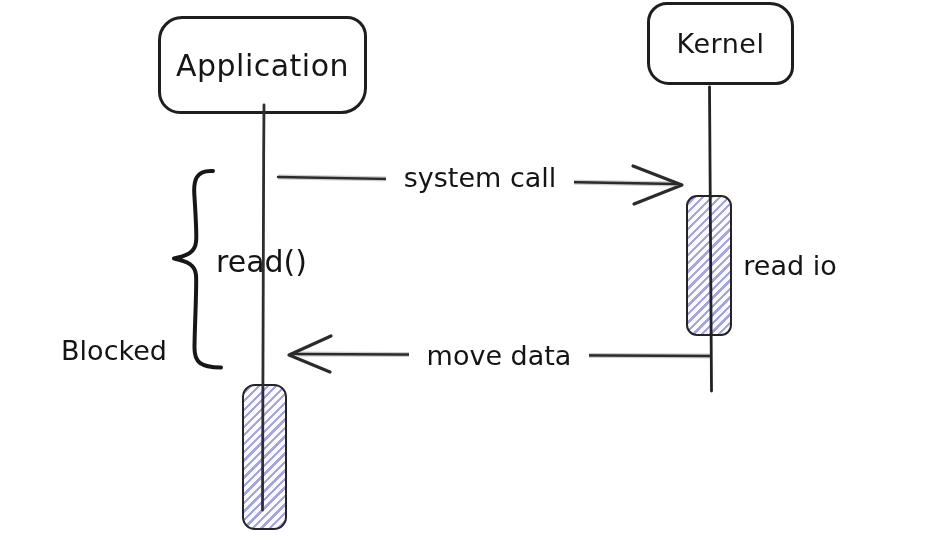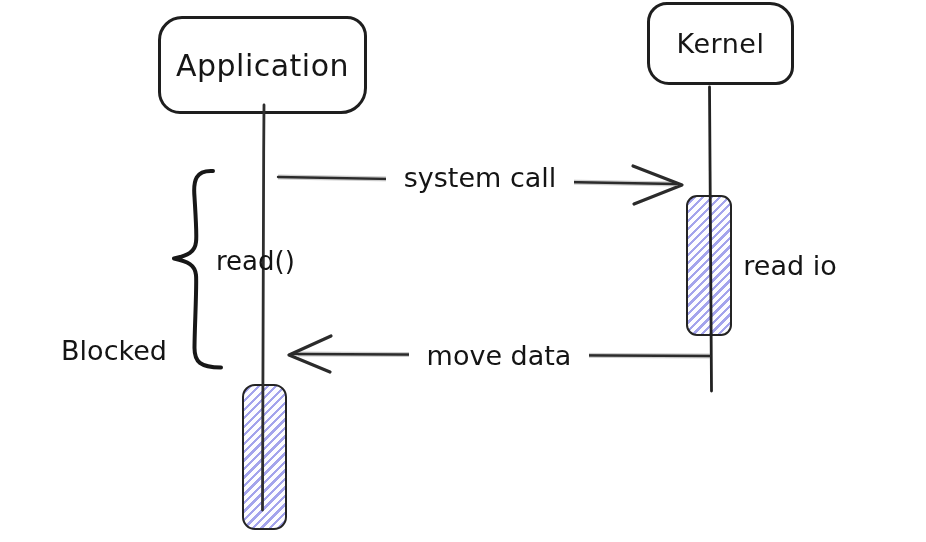--- a/index.html
+++ b/index.html
@@ -91,21 +91,21 @@
   }
   .label-move-data {
     left: 409px; top: 338px;
     width: 180px; height: 35px;
     font-size: 27px;
     background: #ffffff;
   }
   .label-read-call {
     left: 216px; top: 243px;
     width: 110px; height: 36px;
-    font-size: 26px;
+    font-size: 30px;
     justify-content: flex-start;
     background: transparent;
   }
   .label-blocked {
     left: 52px; top: 311px;
     width: 124px; height: 38px;
     font-size: 27px;
     margin-top: 20px;
   }
   .label-read-io {

